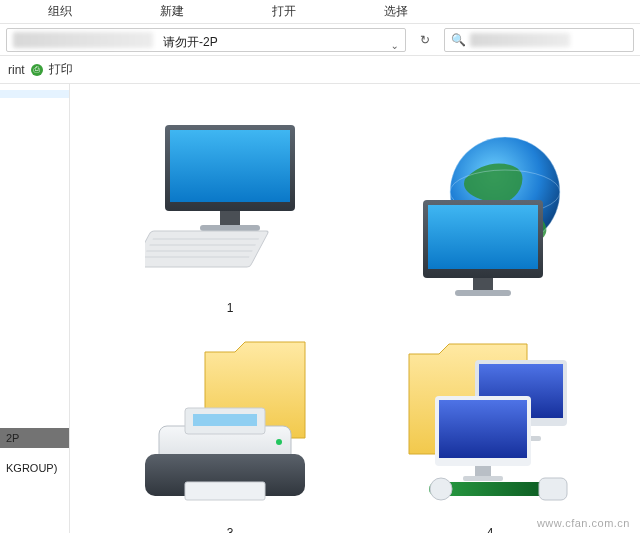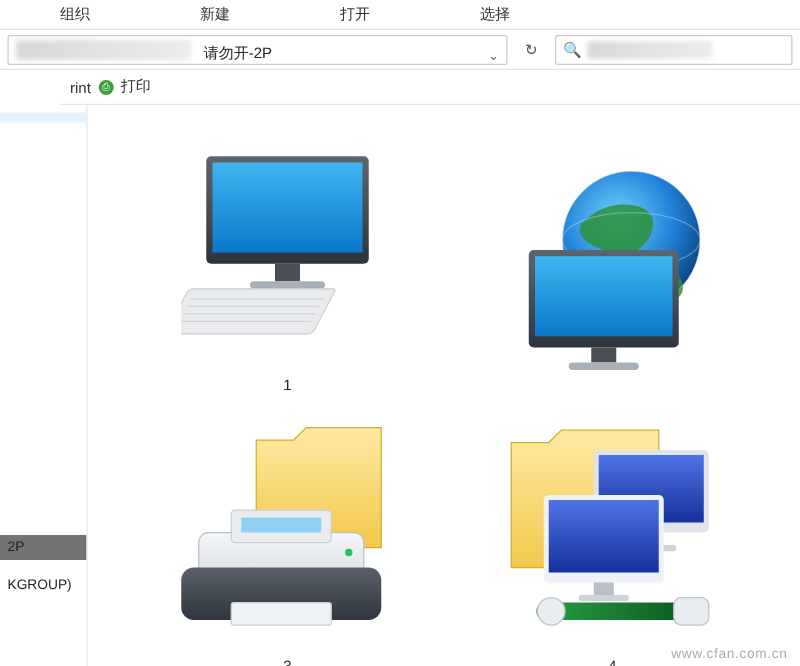--- a/index.html
+++ b/index.html
@@ -8,21 +8,21 @@
   .ribbon-tab { padding: 2px 8px; cursor: pointer; }
   .addr-row { display: flex; height: 32px; align-items: center; border-bottom: 1px solid #e5e5e5; padding: 4px 6px; gap: 8px; }
   .addr-box { flex: 1 1 auto; height: 24px; border: 1px solid #ccc; border-radius: 2px; display: flex; align-items: flex-end; padding: 0 6px; background: #fff; position: relative; }
   .addr-blur { position: absolute; left: 6px; top: 3px; width: 140px; height: 16px; background: linear-gradient(90deg,#d8d8d8,#ececec); filter: blur(2px); border-radius: 2px; }
   .addr-text { margin-left: 150px; color: #222; }
   .chev { margin-left: auto; color: #666; font-size: 10px; }
   .refresh { width: 22px; text-align: center; color: #555; cursor: pointer; }
   .search-box { width: 190px; height: 24px; border: 1px solid #ccc; border-radius: 2px; display: flex; align-items: center; padding: 0 6px; }
   .search-ic { color: #888; margin-right: 4px; }
   .search-blur { width: 100px; height: 14px; background: linear-gradient(90deg,#d8d8d8,#ececec); filter: blur(2px); border-radius: 2px; }
-  .toolbar { display: flex; height: 28px; align-items: center; border-bottom: 1px solid #e5e5e5; padding: 0 8px; gap: 6px; color: #333; margin-left: 48px; }
+  .toolbar { display: flex; height: 28px; align-items: center; border-bottom: 1px solid #e5e5e5; padding: 0 8px; gap: 6px; color: #333; }
   .print-ic { width: 12px; height: 12px; border-radius: 50%; background: #3aa03a; display: inline-flex; align-items: center; justify-content: center; color: #fff; font-size: 8px; }
   .main { display: flex; height: calc(533px - 24px - 32px - 28px); }
   .sidebar { width: 70px; border-right: 1px solid #e5e5e5; padding-top: 6px; }
   .side-item { padding: 4px 6px; font-size: 11px; color: #222; white-space: nowrap; overflow: hidden; }
   .side-sel { background: #737373; }
   .side-top { background: #e5f3ff; }
   .content { flex: 1 1 auto; position: relative; overflow: hidden; }
   .grid { display: grid; grid-template-columns: 1fr 1fr; grid-template-rows: 1fr 1fr; width: 560px; height: 460px; padding: 10px 10px 0 30px; }
   .cell { display: flex; flex-direction: column; align-items: center; justify-content: flex-end; gap: 6px; }
   .lbl { font-size: 12px; color: #222; height: 18px; }

